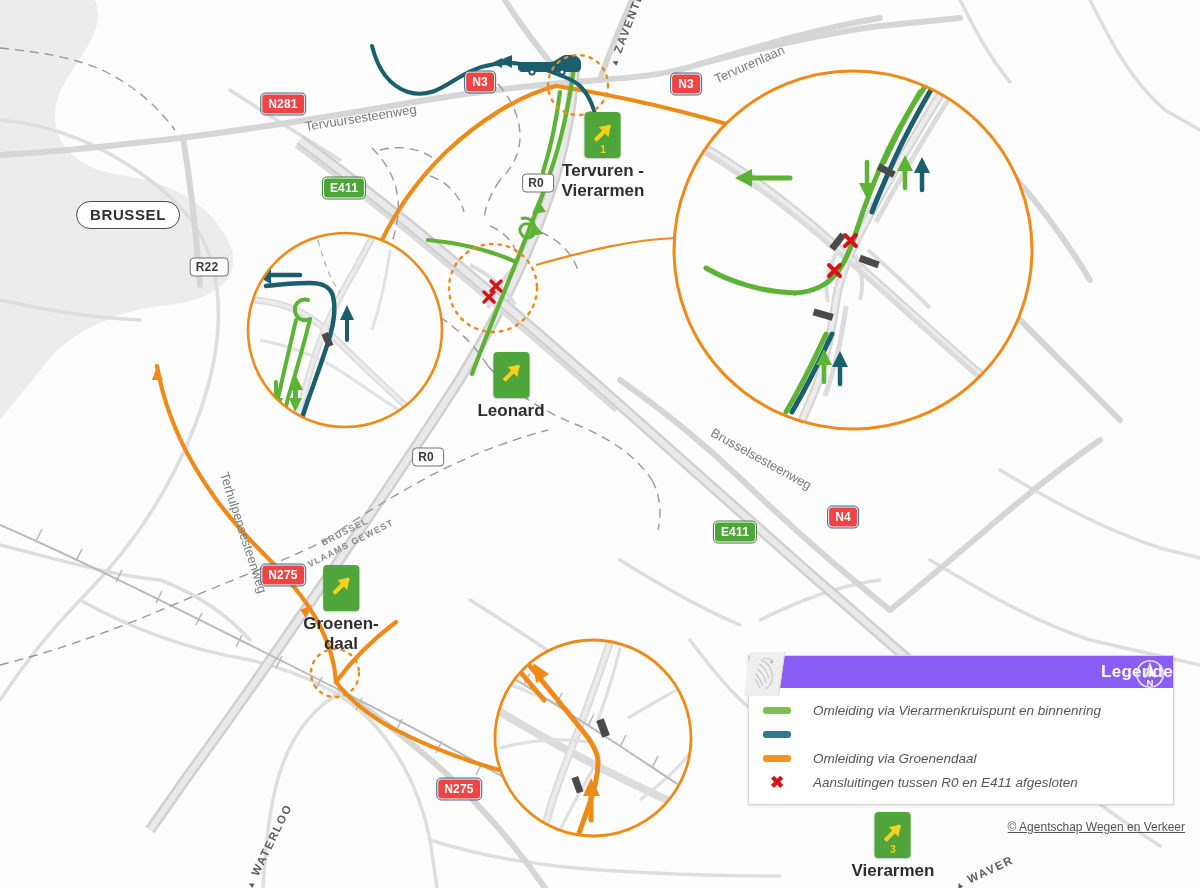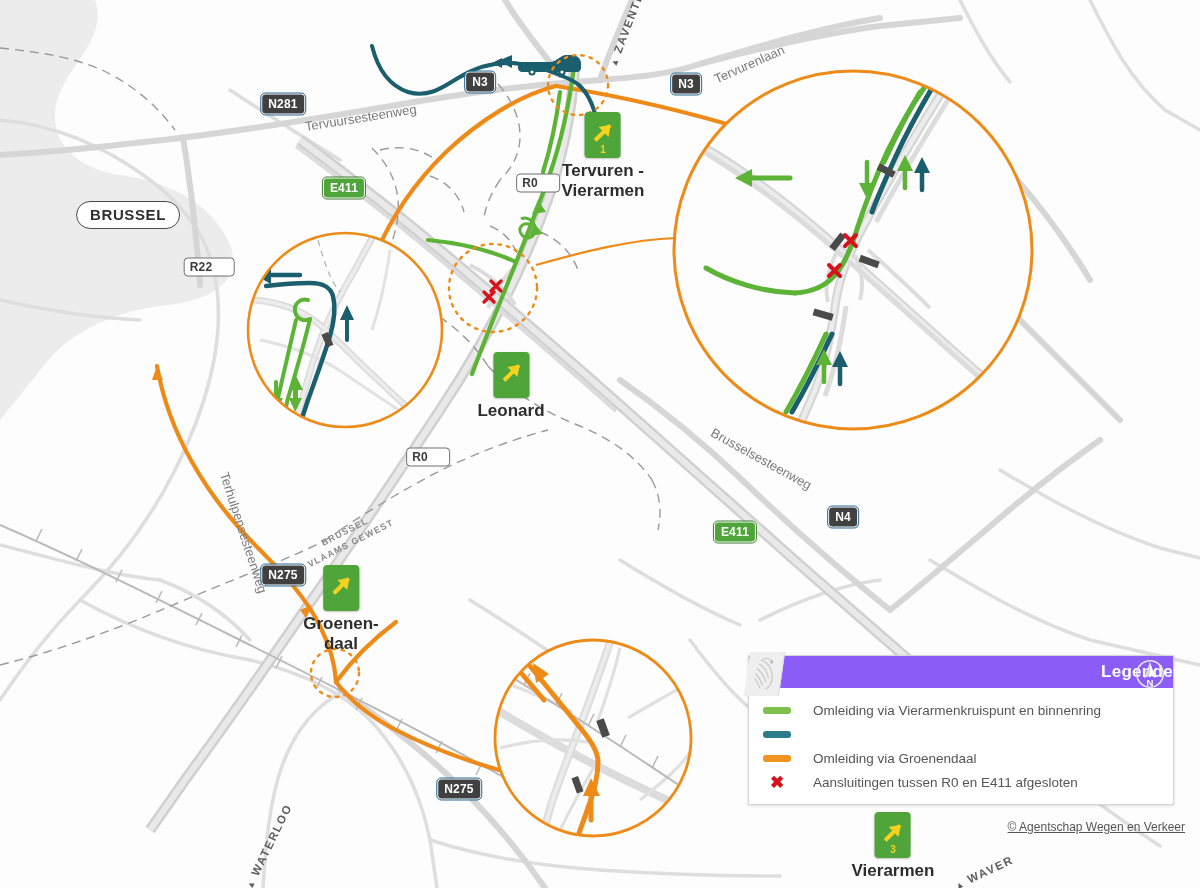--- a/index.html
+++ b/index.html
@@ -16,39 +16,39 @@
   
   .chip{
     position:absolute;
     font-size:12px;font-weight:bold;
     line-height:1;
     white-space:nowrap;
     transform:translate(-50%,-50%);
     letter-spacing:.2px;
   }
   .chip-n{ 
-    background:#404040;color:#fff;
+    background:#ef4444;color:#fff;
     border:1.5px solid #fff;
     outline:1px solid #2a6c99;
     border-radius:4px;
     padding:3px 6px 4px 6px;
     box-shadow:0 0 0 .5px rgba(0,0,0,.15);
   }
   .chip-e{ 
     background:#4fa43a;color:#fff;
     border:1.5px solid #fff;
     outline:1px solid #3d7f2d;
     border-radius:4px;
     padding:3px 6px 4px 6px;
   }
   .chip-r{ 
     background:#fff;color:#3c3c3c;
     border:1.4px solid #6e6e6e;
     border-radius:4px;
-    padding:2px 21px 3px 5px;
+    padding:2px 9px 3px 5px;
   }
   .chip-city{
     background:#fff;color:#2f2f2f;
     border:1.6px solid #4a4a4a;
     border-radius:14px;
     padding:5px 13px 6px 13px;
     font-size:15px;
     letter-spacing:.6px;
   }
   .road-name{
@@ -139,21 +139,21 @@
   }
   #north{
     position:absolute;right:8px;top:3px;
     width:30px;height:30px;
   }
   #legend-rows{padding:10px 0 0 14px;}
   .lrow{display:flex;align-items:center;height:24px;}
   .lswatch{width:28px;height:7px;border-radius:3px;margin-right:22px;flex:none;}
   .lxmark{width:28px;margin-right:22px;flex:none;text-align:center;
           color:#d8121a;font-size:17px;font-weight:bold;line-height:1;}
-  .ltext{color:#555;font-size:13.5px;white-space:nowrap;}
+  .ltext{color:#555;font-size:13.5px;white-space:nowrap;font-style:italic;}
 
   #copyright{
     position:absolute;left:0;top:820px;width:1185px;
     text-align:right;color:#555;font-size:12px;text-decoration:underline;
   }
 </style>
 </head>
 <body>
 
 <div id="map-root">

